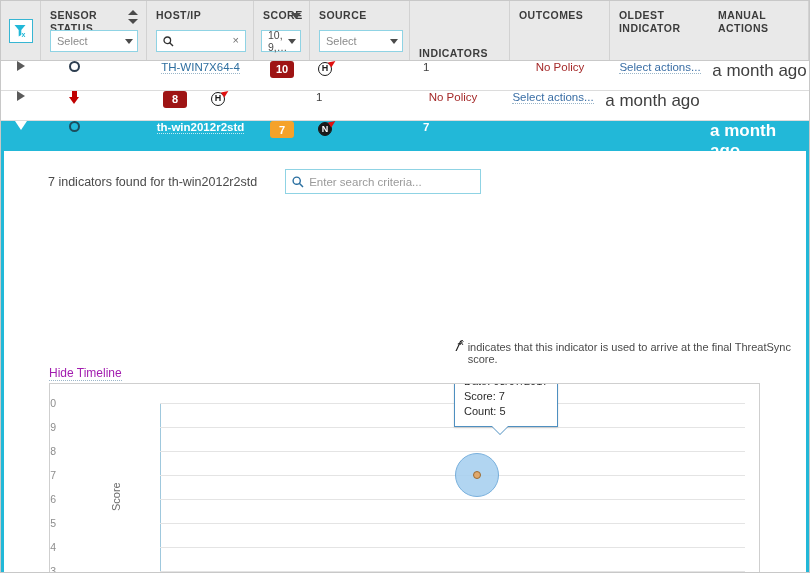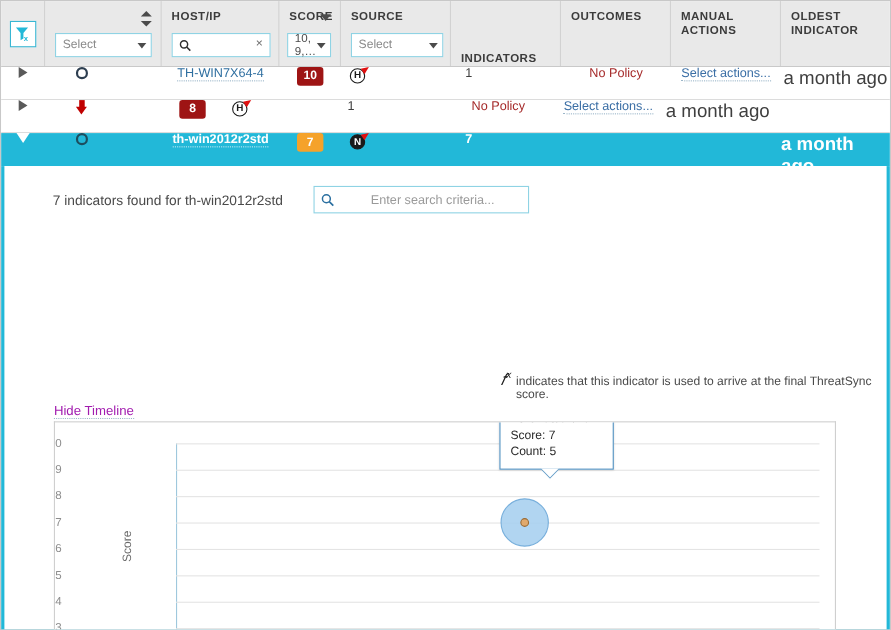--- a/index.html
+++ b/index.html
@@ -212,36 +212,35 @@
     padding: 18px 0 0 44px;
   }
   .found-text { font-size: 12.5px; color:#4a4a4a; }
   .searchbox {
     margin-left: 28px;
     width: 196px; height: 25px;
     border: 1px solid #8fd3e4;
     background:#fff;
     display:flex; align-items:center;
     padding: 0 6px;
-    gap: 28px;
   }
   .searchbox input {
     border:none; outline:none; width:100%;
     font-size:11.5px; color:#555;
     font-family:"Liberation Sans", sans-serif;
     background:transparent;
   }
   .searchbox input::placeholder { color:#9a9a9a; }
   .fx-note {
     position:absolute; left: 451px; top: 186px;
     font-size: 11px; color:#4a4a4a;
     display:flex; align-items:baseline;
   }
   .fx-glyph {
-    font-family: Liberation Mono, monospace;
+    font-family: Liberation Serif, serif;
     font-style: italic;
     font-size: 15px;
     color:#1a1a1a;
     margin-right:4px;
   }
   .fx-glyph sup { font-size:9px; }
   .hide-timeline {
     position:absolute; left:45px; top:215px;
     font-size: 12px; color:#a21caf;
     border-bottom: 1px dotted #9bb6c9;
@@ -322,20 +321,22 @@
     <div class="th col-expand">
       <div class="filter-btn">
         <svg width="13" height="14" viewBox="0 0 13 14">
           <polygon points="0.5,1 11.5,1 7.3,6 7.3,11 4.7,12.5 4.7,6" fill="#22b8d8"></polygon>
           <text x="7.6" y="13.4" font-size="7" font-weight="bold" fill="#22b8d8" font-family="Liberation Sans, sans-serif">x</text>
         </svg>
       </div>
     </div>
 
     <div class="th col-sensor">
+      <div class="th-label">SENSOR
+STATUS</div>
       <div class="sort-icon">
         <div class="up"></div>
           <div class="dn"></div>
       </div>
       <div class="th-field sensor">
         <span class="val">Select</span>
         <span class="sel-caret"></span>
       </div>
     </div>
 
@@ -368,27 +369,27 @@
         <span class="sel-caret"></span>
       </div>
     </div>
 
     <div class="th col-ind">
       <div class="th-label">INDICATORS</div>
     </div>
     <div class="th col-out">
       <div class="th-label">OUTCOMES</div>
     </div>
+    <div class="th col-old">
+      <div class="th-label">OLDEST
+INDICATOR</div>
+    </div>
     <div class="th col-man">
       <div class="th-label">MANUAL
 ACTIONS</div>
-    </div>
-    <div class="th col-old">
-      <div class="th-label">OLDEST
-INDICATOR</div>
     </div>
   </div>
 
   <div class="trow">
     <div class="td col-expand">
       <div class="arrow-right"></div>
     </div>
     <div class="td col-sensor">
       <div class="circle-status"></div>
     </div>

